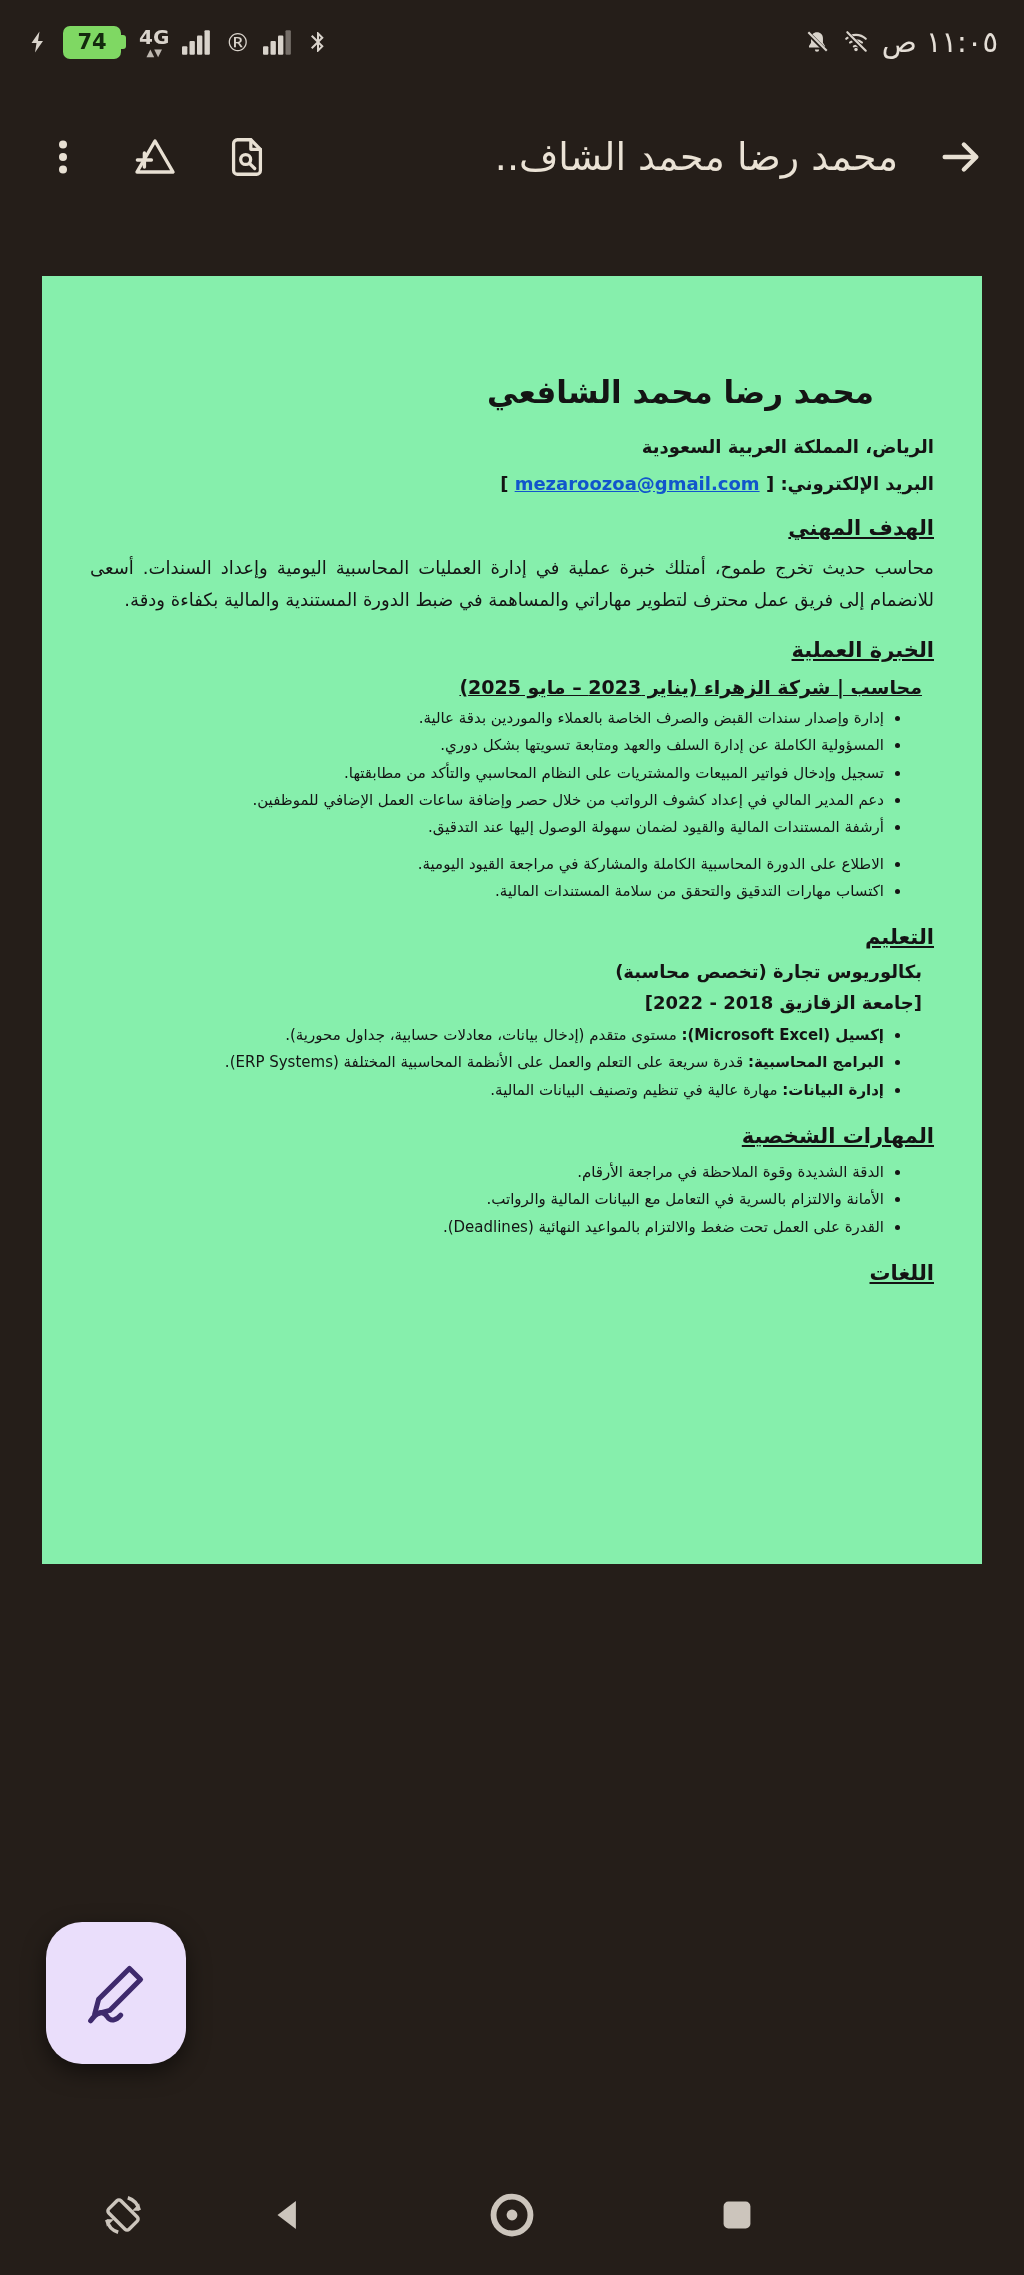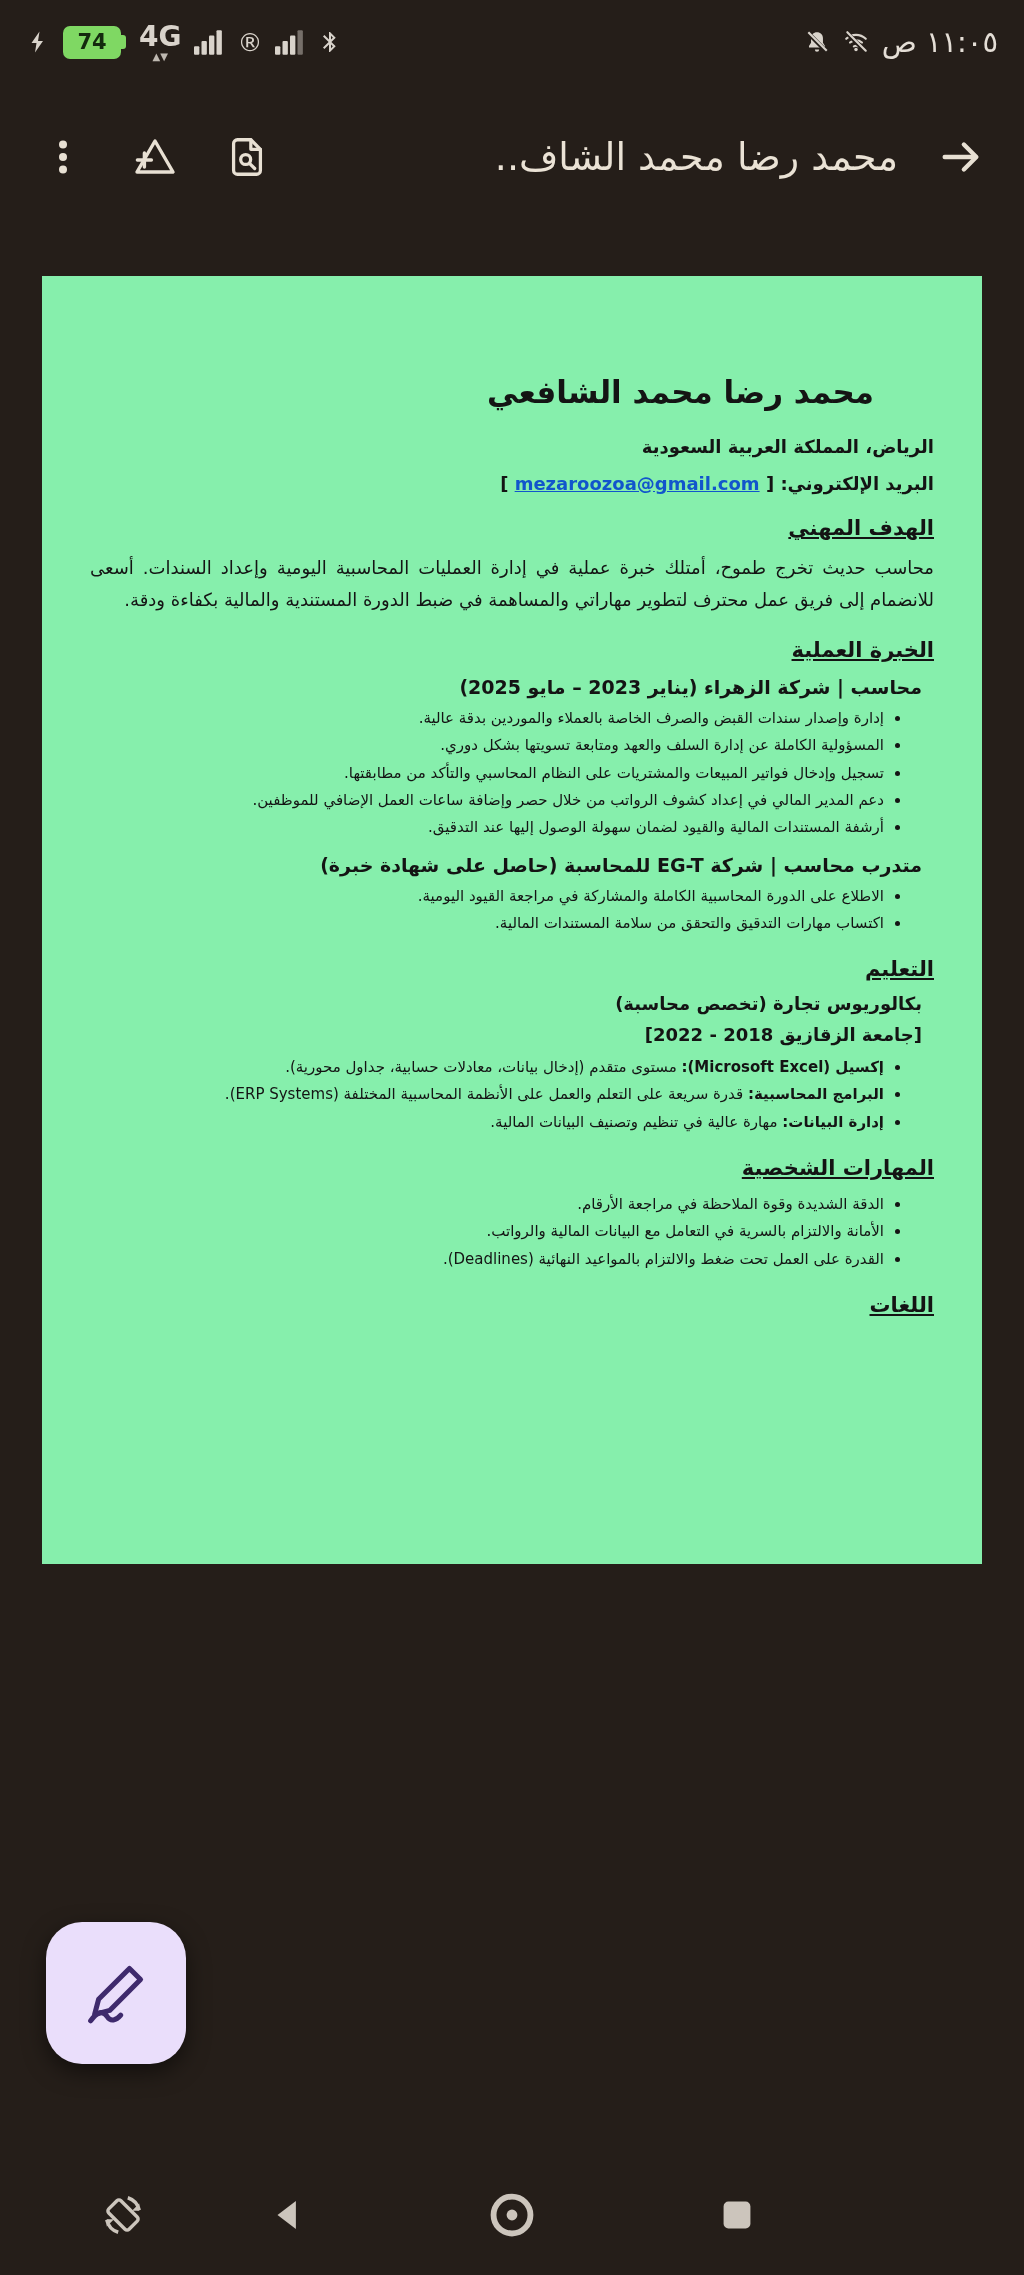--- a/index.html
+++ b/index.html
@@ -19,21 +19,21 @@
   }
   .sb-group { display:flex; align-items:center; gap:13px; }
   .battery { display:flex; align-items:center; }
   .battery-body {
     min-width:58px; height:33px; background:#7fd863; border-radius:7px;
     display:flex; align-items:center; justify-content:center;
     color:#142a0e; font-size:21px; font-weight:700; padding:0 6px;
   }
   .battery-tip { width:5px; height:14px; background:#7fd863; border-radius:0 3px 3px 0; }
   .net-4g { display:flex; flex-direction:column; align-items:center; line-height:1; }
-  .net-4g .nt { font-size:28px; font-weight:700; }
+  .net-4g .nt { font-size:20px; font-weight:700; }
   .net-4g .arrows { font-size:10px; letter-spacing:0; margin-top:1px; opacity:.85; }
   .roaming-glyph { font-size:25px; line-height:1; }
   .sb-time { font-size:29px; color:#e4ded6; direction:rtl; }
   .sb-icon { display:flex; align-items:center; }
 
   
   .toolbar {
     position:absolute; top:102px; left:0; right:0; height:110px;
     direction:rtl; display:flex; align-items:center;
     padding:0 34px; gap:34px; color:#e8e0d3;
@@ -50,21 +50,21 @@
   .page {
     position:absolute; top:276px; left:42px; width:940px; height:1288px;
     background:#86efac; direction:rtl; color:#141414;
     padding:98px 48px 36px 48px;
   }
   .doc-name { font-size:31px; font-weight:700; text-align:right; margin:0 60px 26px 0; }
   .doc-line { font-size:18px; font-weight:700; text-align:right; margin-bottom:16px; }
   .doc-email a { color:#1155cc; text-decoration:underline; font-weight:700; cursor:pointer; }
   .sec-h { font-size:21px; font-weight:700; text-decoration:underline; margin:22px 0 12px 0; }
   .doc-p { font-size:18px; line-height:1.78; text-align:justify; }
-  .job-title { font-size:19px; font-weight:700; margin:14px 12px 8px 0; }
+  .job-title { font-size:19px; font-weight:700; margin:14px 12px 8px 0;text-decoration:underline; }
   ul.doc-ul { margin:2px 6px 12px 0; padding-right:44px; }
   ul.doc-ul li { font-size:15px; line-height:1.62; margin-bottom:3px;text-align:right; }
   .lead { font-weight:700; }
   .edu-line { font-size:18px; font-weight:700; margin:0 12px 10px 0; }
   bdi.ltr { direction:ltr; }
 
   
   .fab {
     position:absolute; left:46px; top:1922px; width:140px; height:142px;
     background:#eadefb; border-radius:36px;
@@ -195,21 +195,20 @@
 
   <div class="sec-h">الخبرة العملية</div>
   <div class="job-title">محاسب | شركة الزهراء  (يناير 2023 – مايو 2025)</div>
   <ul class="doc-ul">
     <li>إدارة وإصدار سندات القبض والصرف الخاصة بالعملاء والموردين بدقة عالية.</li>
     <li>المسؤولية الكاملة عن إدارة السلف والعهد ومتابعة تسويتها بشكل دوري.</li>
     <li>تسجيل وإدخال فواتير المبيعات والمشتريات على النظام المحاسبي والتأكد من مطابقتها.</li>
     <li>دعم المدير المالي في إعداد كشوف الرواتب من خلال حصر وإضافة ساعات العمل الإضافي للموظفين.</li>
     <li>أرشفة المستندات المالية والقيود لضمان سهولة الوصول إليها عند التدقيق.</li>
   </ul>
-  <div class="job-title">متدرب محاسب | شركة EG-T للمحاسبة (حاصل على شهادة خبرة)</div>
   <ul class="doc-ul">
     <li>الاطلاع على الدورة المحاسبية الكاملة والمشاركة في مراجعة القيود اليومية.</li>
     <li>اكتساب مهارات التدقيق والتحقق من سلامة المستندات المالية.</li>
   </ul>
 
   <div class="sec-h">التعليم</div>
   <div class="edu-line">بكالوريوس تجارة (تخصص محاسبة)</div>
   <div class="edu-line">[جامعة الزقازيق 2018 - 2022]</div>
 
   <ul class="doc-ul">

